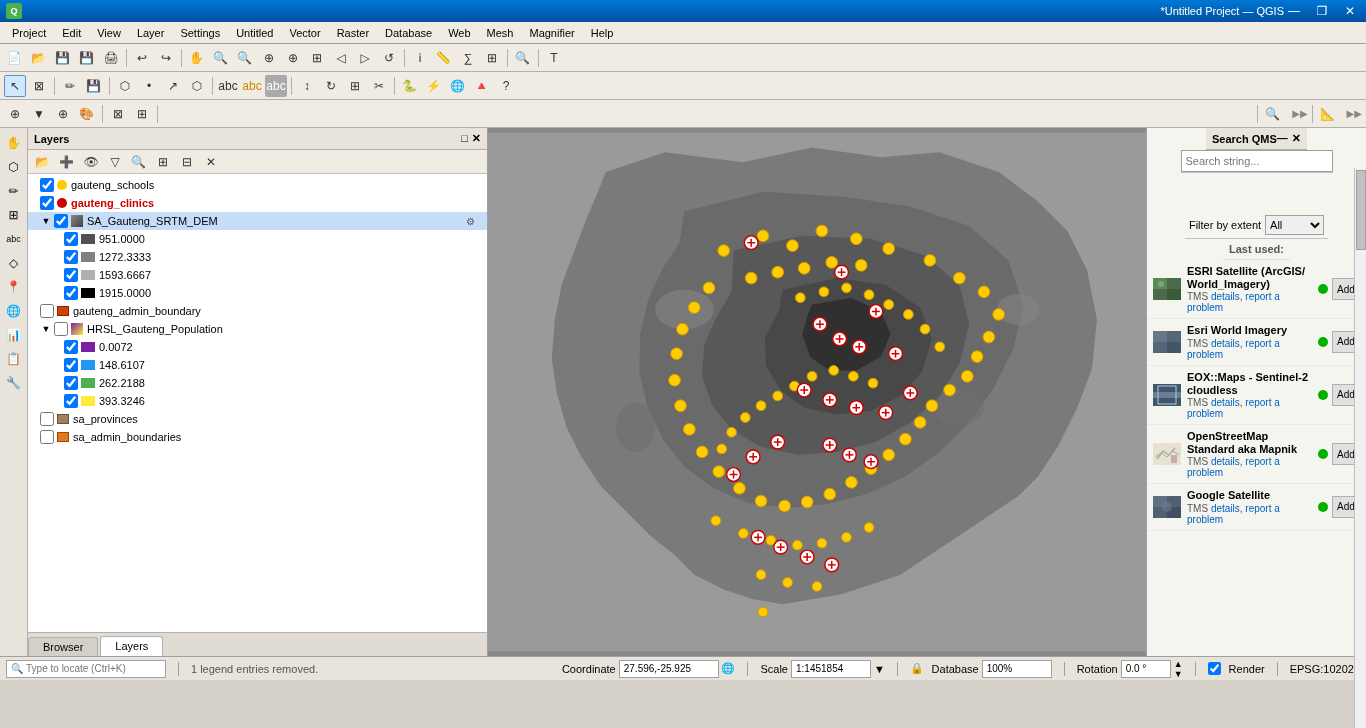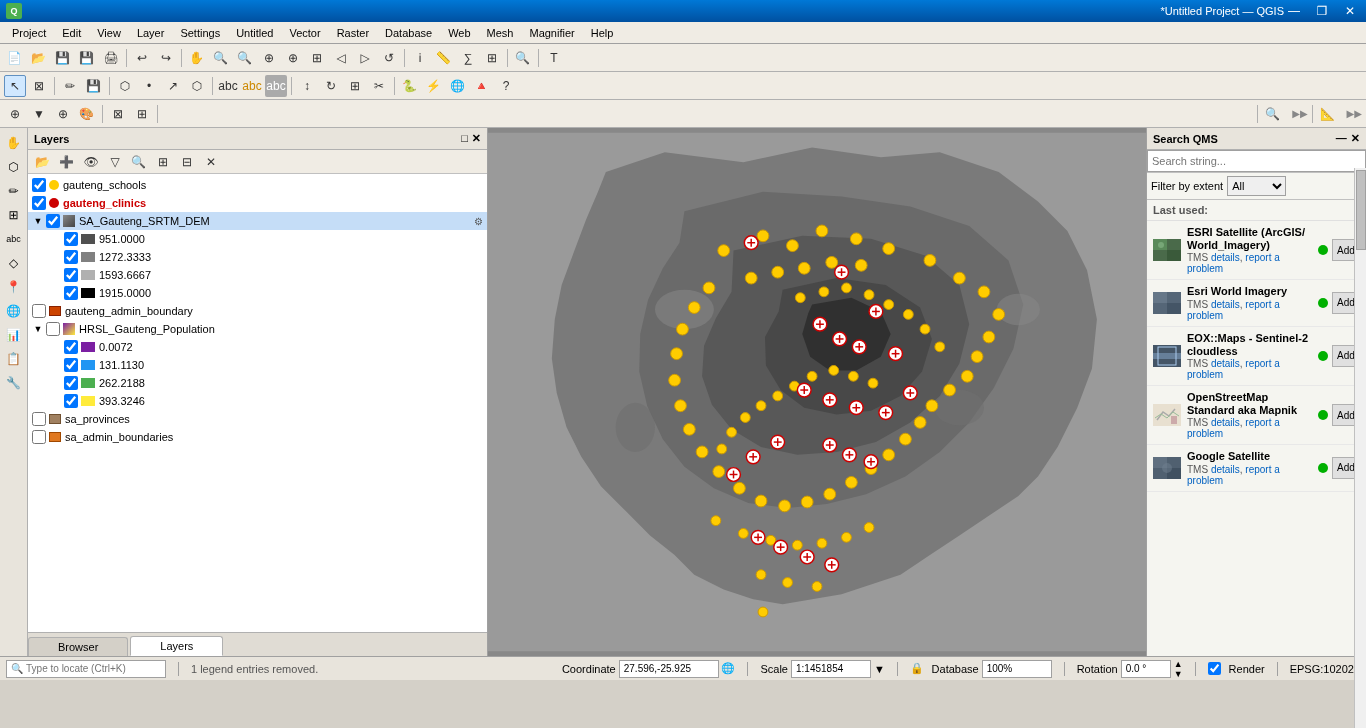--- a/index.html
+++ b/index.html
@@ -107,21 +107,21 @@
     }
     #layers-content {
       flex: 1;
       overflow-y: auto;
       background: white;
       padding: 2px 0;
     }
     .layer-item {
       display: flex;
       align-items: center;
-      padding: 1px 4px;
+      padding: 1px 12px;
       min-height: 18px;
       cursor: pointer;
       font-size: 11px;
     }
     .layer-item.selected { background: #c5ddf7; }
     .layer-item.indent2 { padding-left: 36px; }
     .layer-checkbox {
       width: 14px;
       height: 14px;
       margin-right: 3px;
@@ -140,21 +140,21 @@
 
     
     #tab-bar {
       height: 24px;
       background: #e0dcd4;
       border-top: 1px solid #b0b0b0;
       display: flex;
       align-items: flex-end;
     }
     .tab {
-      padding: 3px 29px;
+      padding: 3px 14px;
       font-size: 11px;
       cursor: pointer;
       border: 1px solid #b0b0b0;
       border-bottom: none;
       background: #d4d0c8;
       margin-right: 2px;
       border-radius: 3px 3px 0 0;
     }
     .tab.active {
       background: white;
@@ -169,20 +169,21 @@
       background: #888;
     }
 
     
     #right-panel {
       width: 220px;
       background: #f5f5f0;
       border-left: 1px solid #a0a0a0;
       display: flex;
       flex-direction: column;
+      align-items: center;
     }
     #qms-header {
       height: 22px;
       background: #e8e4dc;
       border-bottom: 1px solid #b0b0b0;
       display: flex;
       align-items: center;
       padding: 0 6px;
       font-size: 11px;
       font-weight: bold;
@@ -199,20 +200,21 @@
       padding: 2px 4px;
       font-size: 11px;
     }
     #filter-row {
       display: flex;
       align-items: center;
       padding: 3px 4px;
       gap: 4px;
       border-bottom: 1px solid #c0c0c0;
       font-size: 11px;
+      margin-top: 39px;
     }
     #filter-row select {
       height: 20px;
       font-size: 11px;
       border: 1px solid #a0a0a0;
     }
     #last-used {
       padding: 4px 6px;
       font-size: 11px;
       color: #555;
@@ -531,21 +533,21 @@
         </div>
 
         <div class="layer-item indent2">
           <input type="checkbox" class="layer-checkbox" checked="" style="">
           <span style="display:inline-block;width:14px;height:10px;background:#7b1fa2;margin-right:4px;"></span>
           <span>0.0072</span>
         </div>
         <div class="layer-item indent2">
           <input type="checkbox" class="layer-checkbox" checked="" style="">
           <span style="display:inline-block;width:14px;height:10px;background:#2196f3;margin-right:4px;"></span>
-          <span>131.1130</span>
+          <span>148.6107</span>
         </div>
         <div class="layer-item indent2">
           <input type="checkbox" class="layer-checkbox" checked="" style="">
           <span style="display:inline-block;width:14px;height:10px;background:#4caf50;margin-right:4px;"></span>
           <span>262.2188</span>
         </div>
         <div class="layer-item indent2">
           <input type="checkbox" class="layer-checkbox" checked="" style="">
           <span style="display:inline-block;width:14px;height:10px;background:#ffeb3b;margin-right:4px;"></span>
           <span>393.3246</span>

